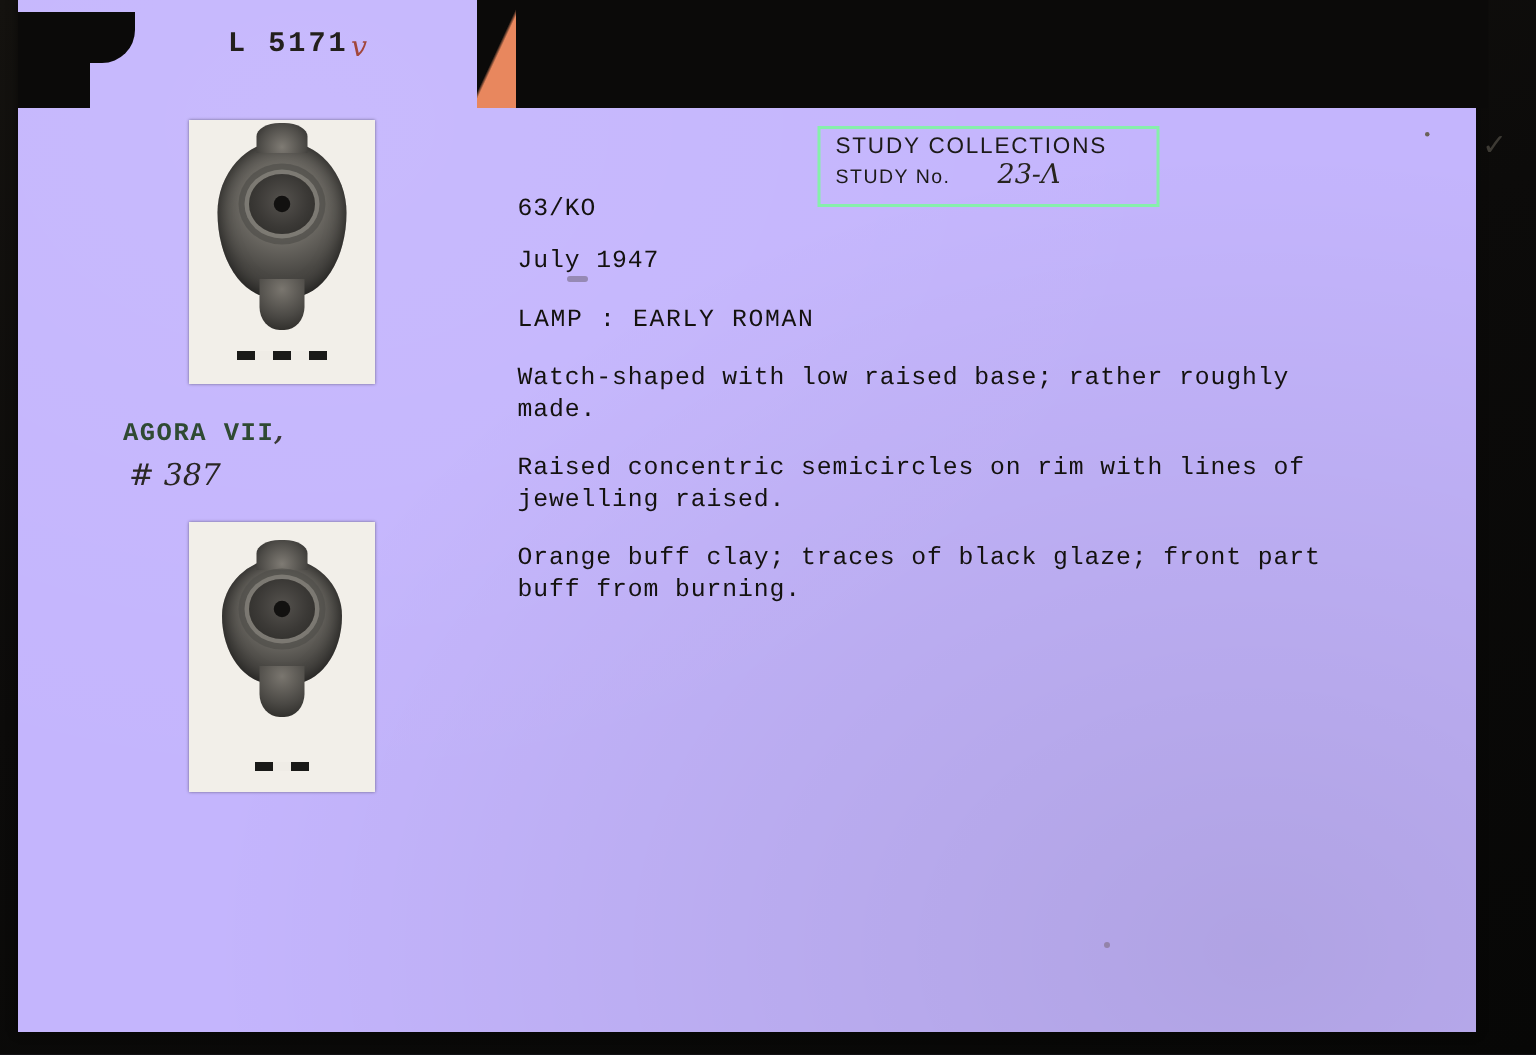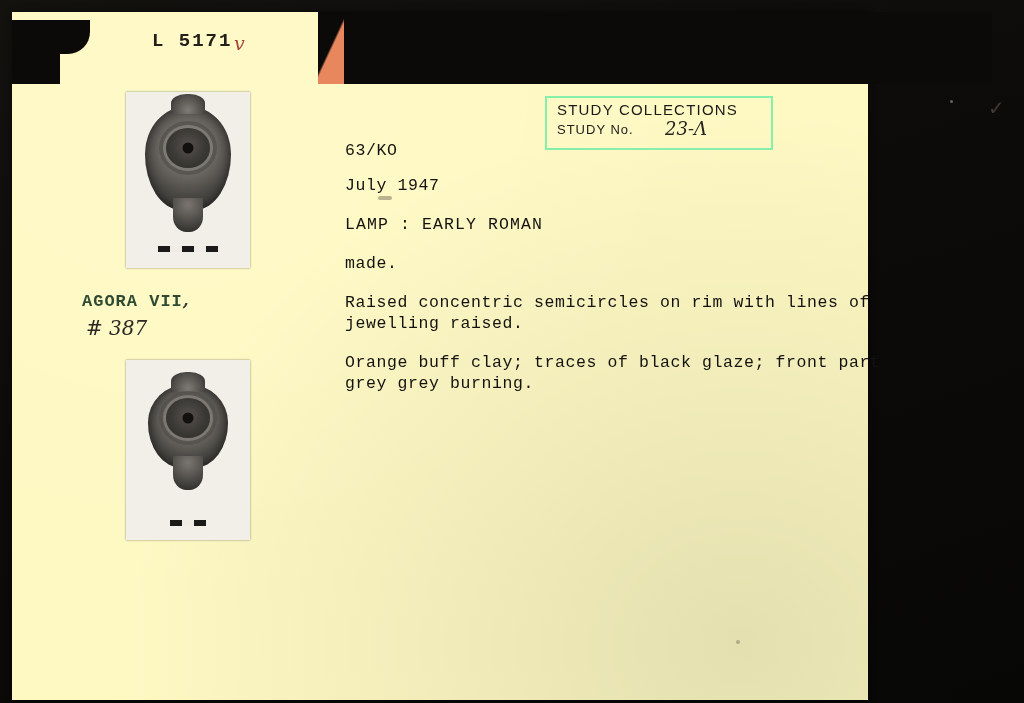--- a/index.html
+++ b/index.html
@@ -23,24 +23,24 @@
   #backdrop {
     position: absolute;
     inset: 0;
     background:
       linear-gradient(160deg, #14120f 0%, #0c0b0a 45%, #070706 100%);
   }
   
   #card {
     position: absolute;
     left: 12px;
-    top: 12px;
-    width: 856px;
+    top: 0;
+    width: 972px;
     height: 688px;
-    background: #fef9c3;
+    background: #c4b5fd;
     box-shadow: 0 0 6px rgba(0,0,0,.5);
   }
   
   #tab-notch {
     position: absolute;
     left: 320px;
     top: 0px;
     width: 660px;
     height: 72px;
     background: #0b0a09;
@@ -387,25 +387,26 @@
       <div class="blk tight">
         <div class="l">63/KO</div>
       </div>
       <div class="blk">
         <div class="l">July 1947</div>
       </div>
       <div class="blk">
         <div class="l title">LAMP : EARLY ROMAN</div>
       </div>
       <div class="blk">
+        <div class="l">Watch-shaped with low raised base; rather roughly</div>
         <div class="l">made.</div>
       </div>
       <div class="blk">
         <div class="l">Raised concentric semicircles on rim with lines of</div>
         <div class="l">jewelling raised.</div>
       </div>
       <div class="blk">
         <div class="l">Orange buff clay; traces of black glaze; front part</div>
-        <div class="l">grey grey burning.</div>
+        <div class="l">buff from burning.</div>
       </div>
     </div>
   </div>
 </div>
 
 </body></html>

